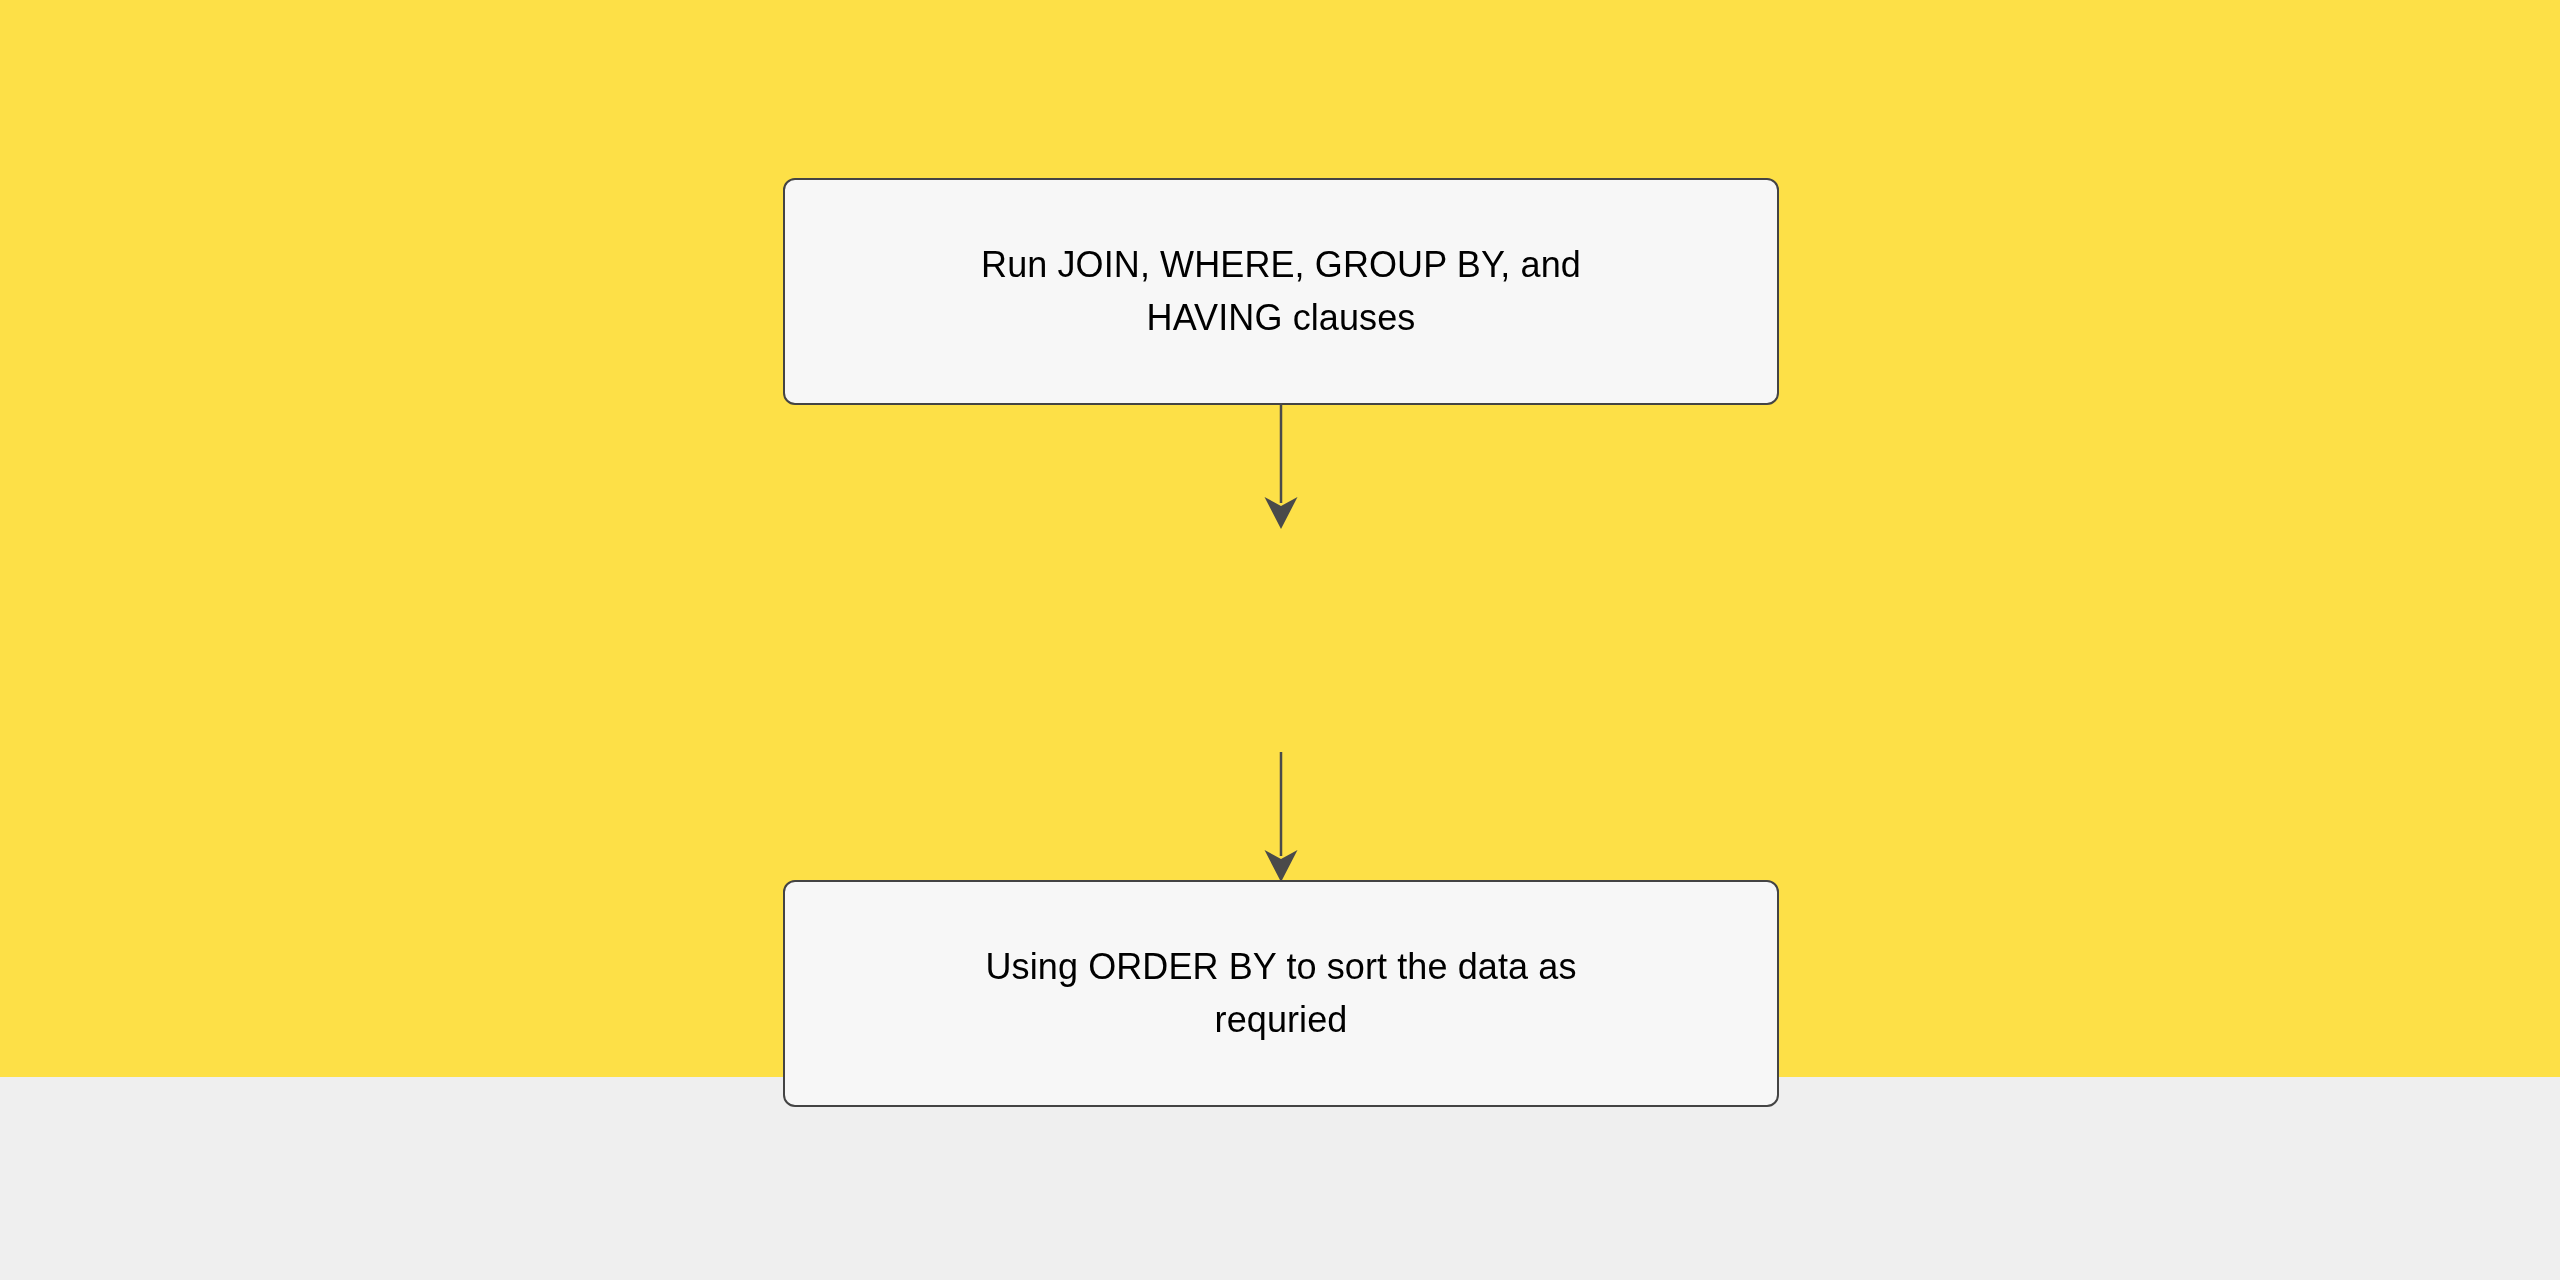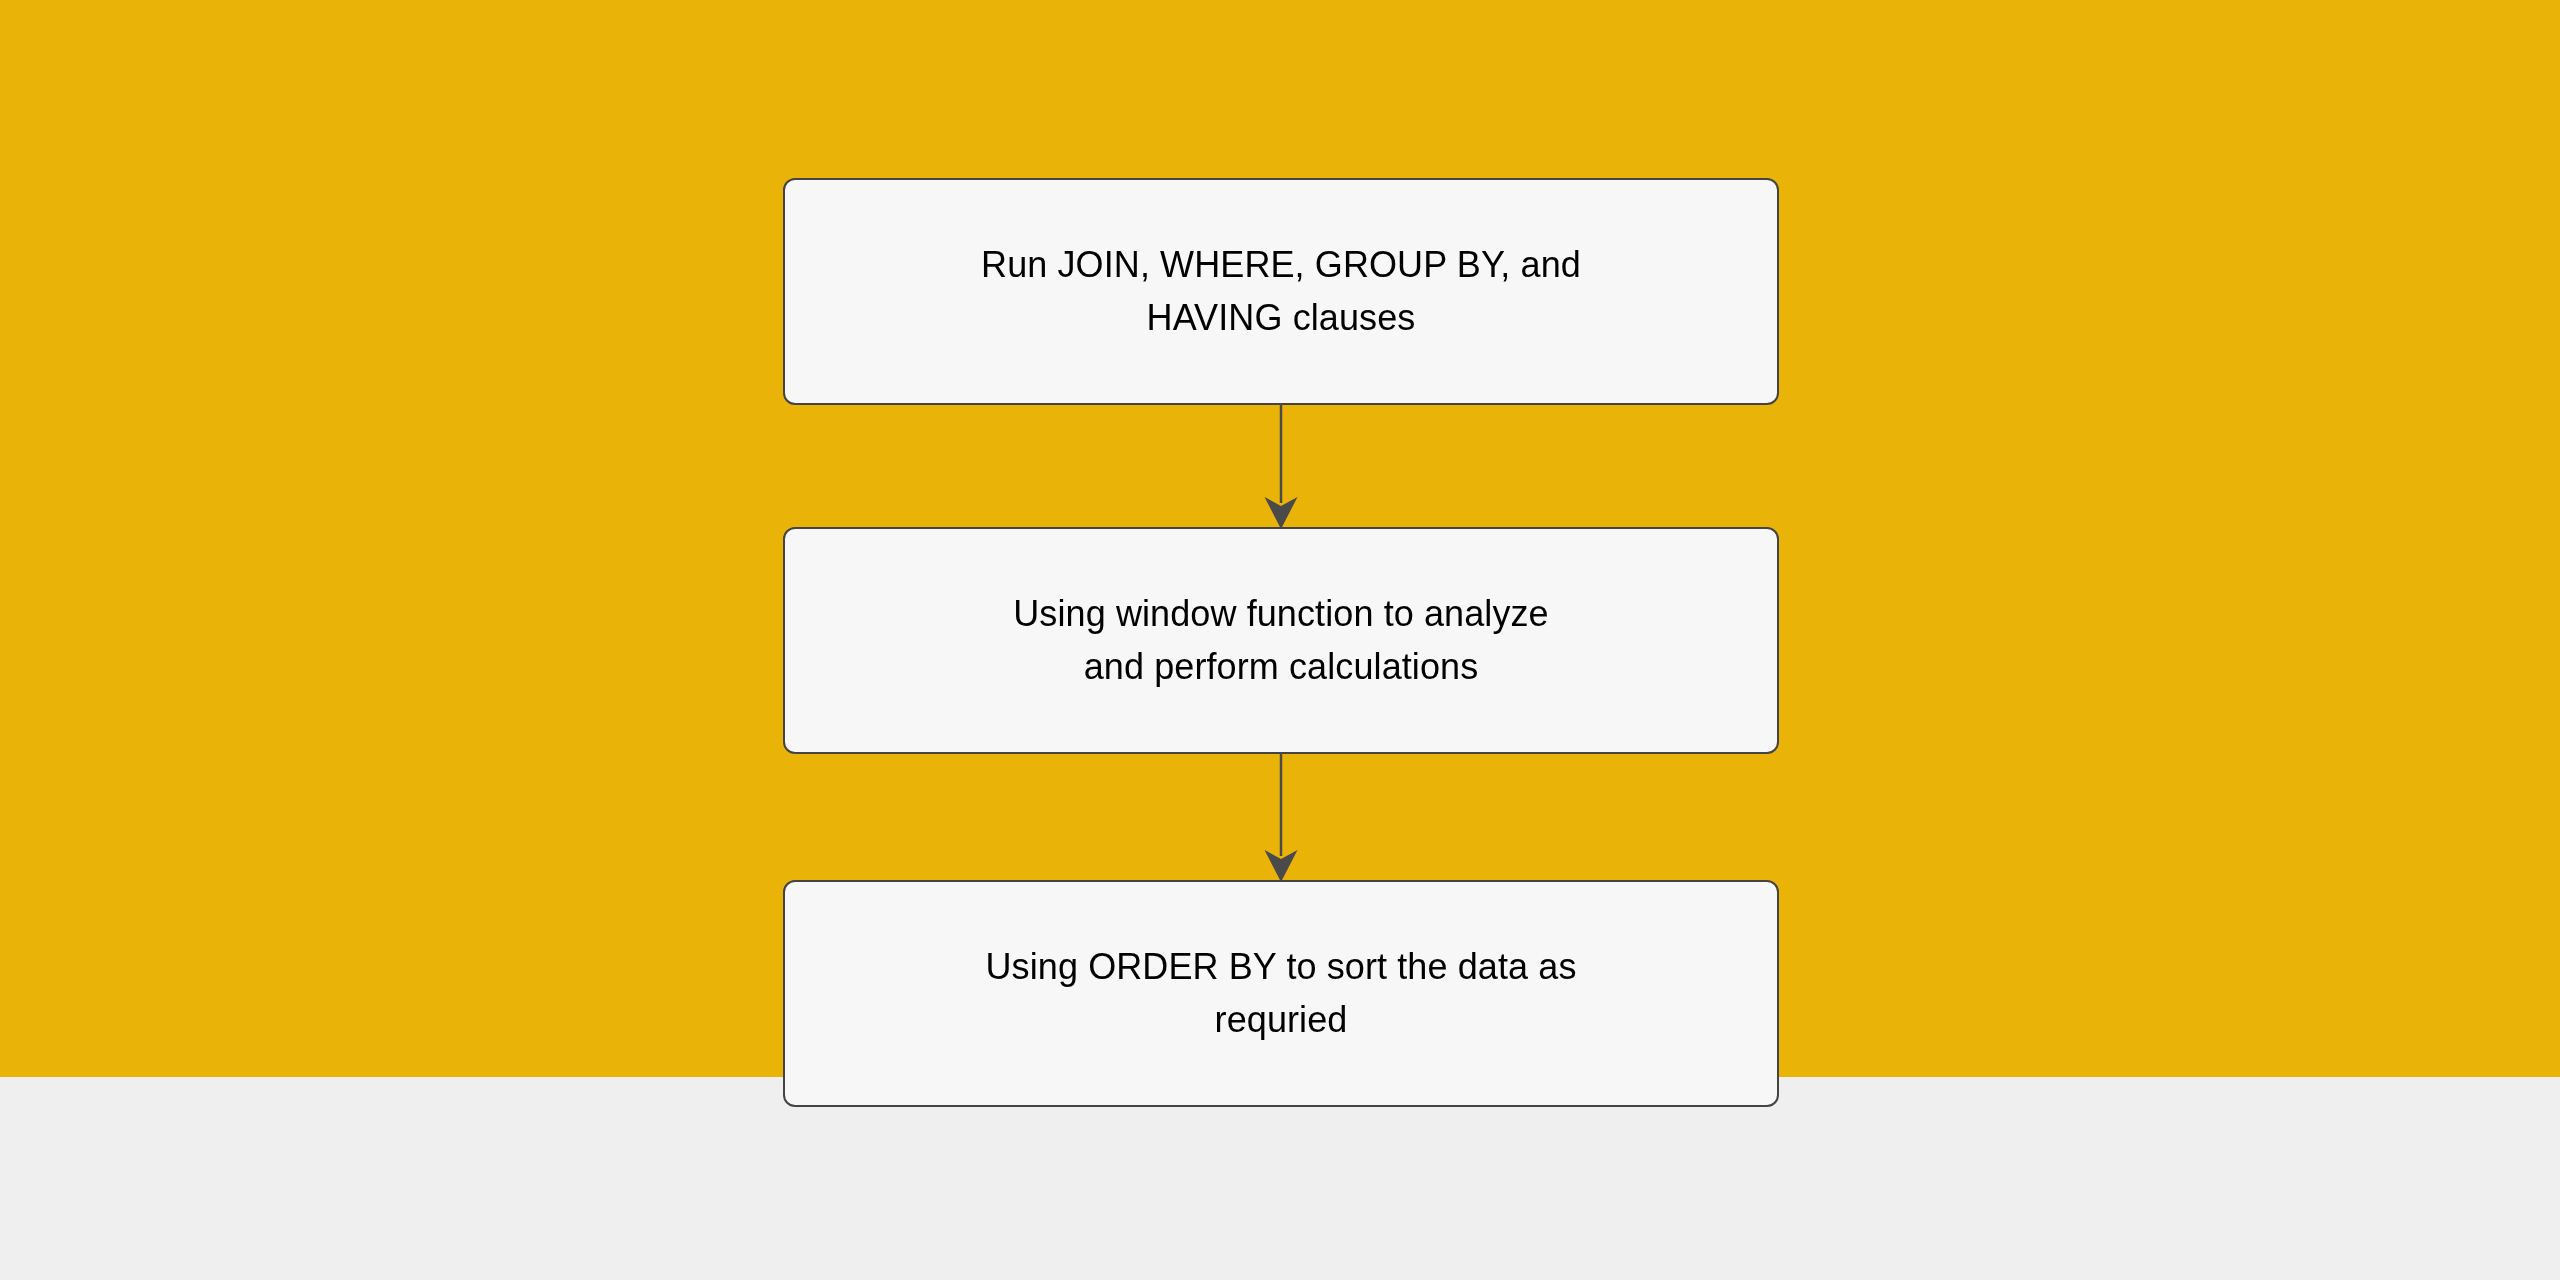--- a/index.html
+++ b/index.html
@@ -12,21 +12,21 @@
     height: 1280px;
     background: #efefef;
     font-family: "Liberation Sans", sans-serif;
     overflow: hidden;
   }
 
   #flowchart-canvas {
     position: relative;
     width: 2560px;
     height: 1077px;
-    background: #eab308;
+    background: #fde047;
   }
 
   .flow-node {
     position: absolute;
     left: 783px;
     width: 996px;
     height: 227px;
     box-sizing: border-box;
     background: #f7f7f7;
     border: 2px solid #444444;
@@ -70,24 +70,20 @@
   <div class="flow-node" id="node-1">
     <div class="flow-node-label">Run JOIN, WHERE, GROUP BY, and
 HAVING clauses</div>
   </div>
 
   <svg class="flow-connector" id="connector-1" viewBox="0 0 60 126" preserveAspectRatio="none">
     <line x1="30" y1="0" x2="30" y2="100" stroke="#4a4a4a" stroke-width="2.5"></line>
     <path d="M 30 126 L 13.5 94 L 30 103 L 46.5 94 Z" fill="#4a4a4a"></path>
   </svg>
 
-  <div class="flow-node" id="node-2">
-    <div class="flow-node-label">Using window function to analyze
-and perform calculations</div>
-  </div>
 
   <svg class="flow-connector" id="connector-2" viewBox="0 0 60 130" preserveAspectRatio="none">
     <line x1="30" y1="0" x2="30" y2="104" stroke="#4a4a4a" stroke-width="2.5"></line>
     <path d="M 30 130 L 13.5 98 L 30 107 L 46.5 98 Z" fill="#4a4a4a"></path>
   </svg>
 
   <div class="flow-node" id="node-3">
     <div class="flow-node-label">Using ORDER BY to sort the data as
 requried</div>
   </div>

